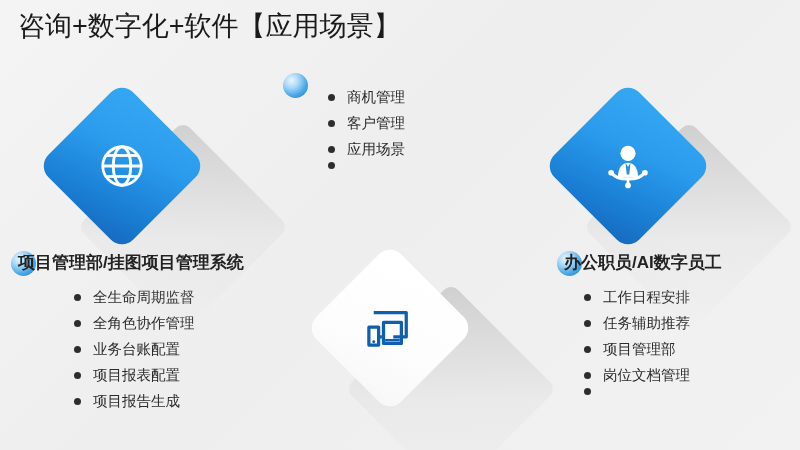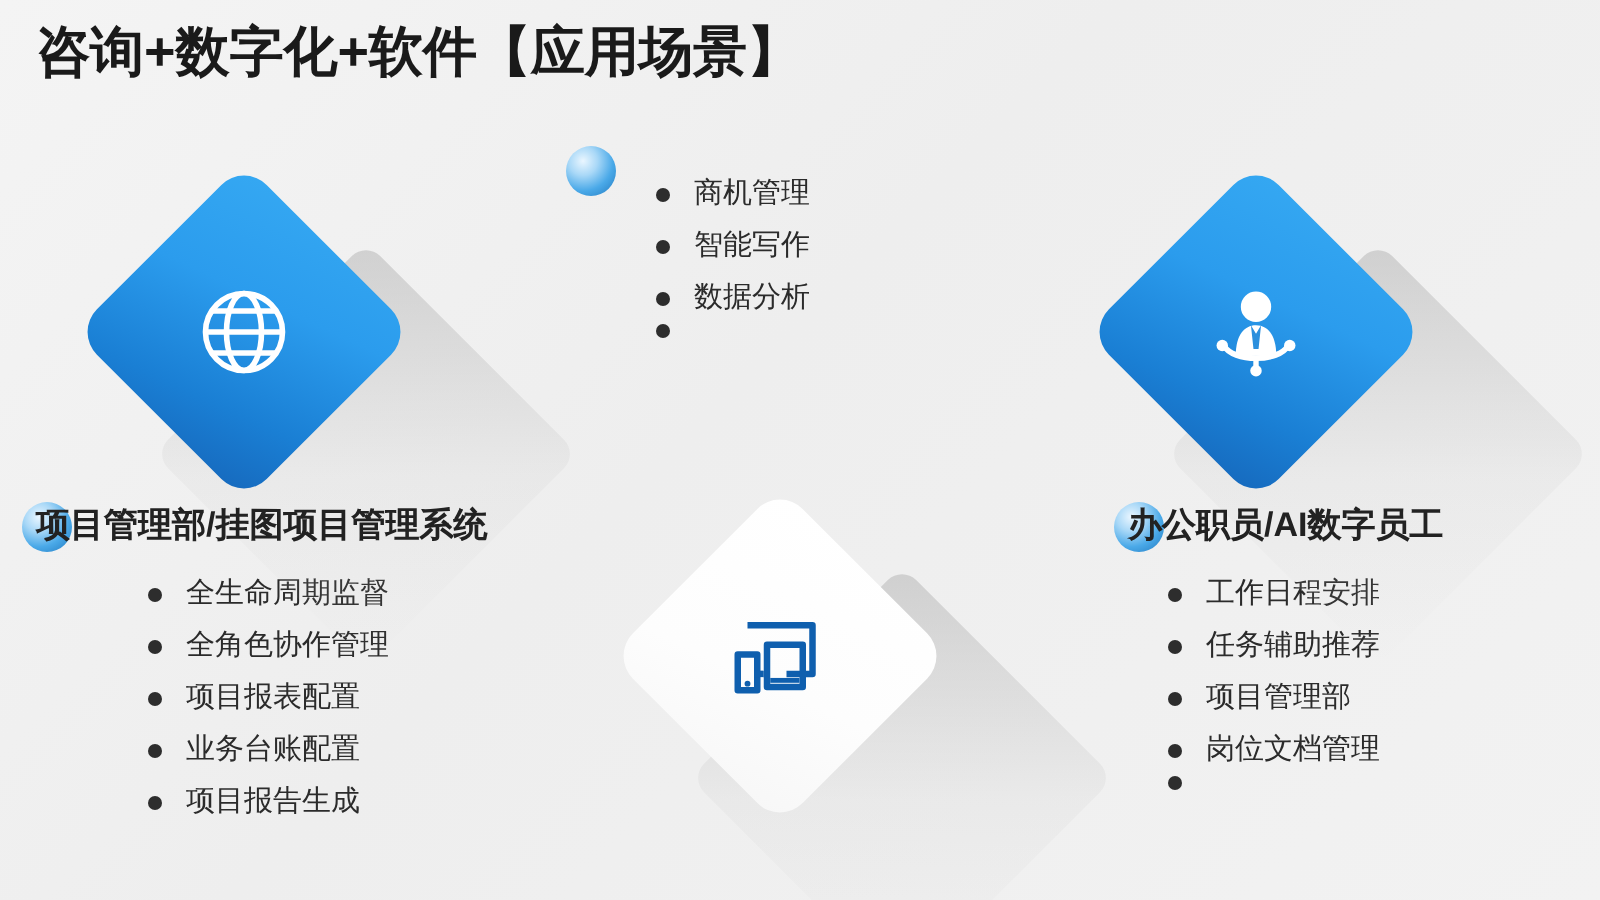--- a/index.html
+++ b/index.html
@@ -22,21 +22,21 @@
       linear-gradient(135deg, #f4f4f4 0%, #eeeeee 45%, #f2f2f2 100%);
     overflow: hidden;
   }
 
   
   #title {
     position: absolute;
     left: 18px;
     top: 8px;
     font-size: 27px;
-    font-weight: bold;
+    font-weight: normal;
     color: #1a1a1a;
     letter-spacing: 0px;
     white-space: nowrap;
   }
 
   
   .diamond-wrap {
     position: absolute;
     width: 120px;
     height: 120px;
@@ -198,25 +198,25 @@
     <div class="group-heading">
       <span class="heading-orb"></span>
     </div>
     <ul class="item-list">
       <li>
         <span class="item-bullet"></span>
         <span>商机管理</span>
       </li>
       <li>
         <span class="item-bullet"></span>
-        <span>智能写作</span>
-      </li>
-      <li>
-        <span class="item-bullet"></span>
-        <span>数据分析</span>
+        <span>客户管理</span>
+      </li>
+      <li>
+        <span class="item-bullet"></span>
+        <span>应用场景</span>
       </li>
       <li>
         <span class="item-bullet"></span>
       </li>
     </ul>
   </div>
 
   <div class="group" id="group-project">
     <div class="group-heading">
       <span class="heading-orb"></span>
@@ -226,25 +226,25 @@
       <li>
         <span class="item-bullet"></span>
         <span>全生命周期监督</span>
       </li>
       <li>
         <span class="item-bullet"></span>
         <span>全角色协作管理</span>
       </li>
       <li>
         <span class="item-bullet"></span>
+        <span>业务台账配置</span>
+      </li>
+      <li>
+        <span class="item-bullet"></span>
         <span>项目报表配置</span>
-      </li>
-      <li>
-        <span class="item-bullet"></span>
-        <span>业务台账配置</span>
       </li>
       <li>
         <span class="item-bullet"></span>
         <span>项目报告生成</span>
       </li>
     </ul>
   </div>
 
   <div class="group" id="group-office">
     <div class="group-heading">

